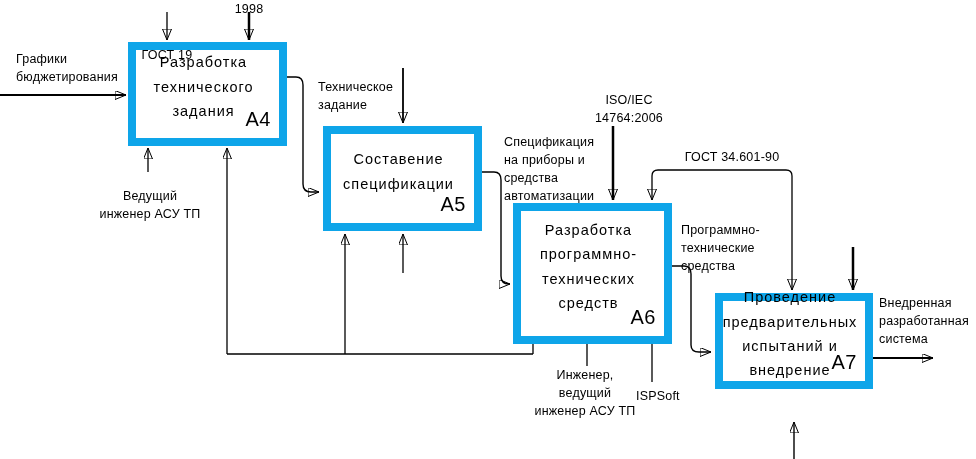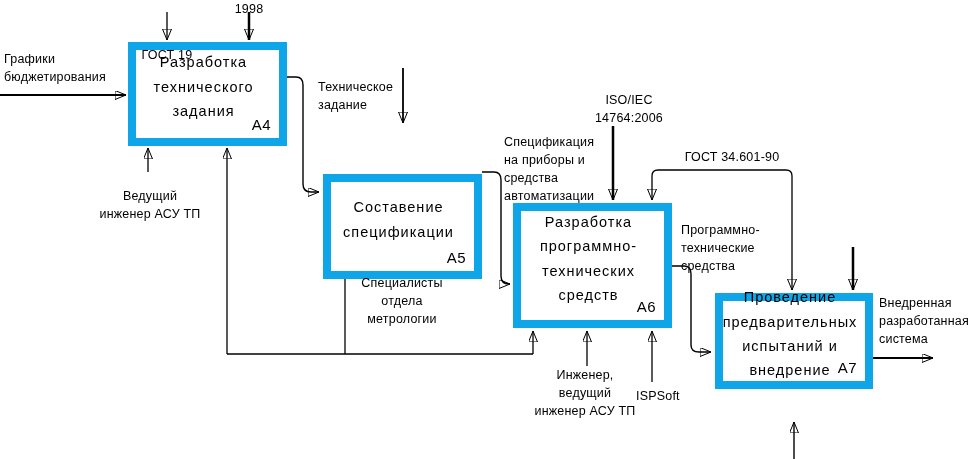--- a/index.html
+++ b/index.html
@@ -8,21 +8,21 @@
     font-family:"Liberation Sans",sans-serif;color:#000;overflow:hidden;
   }
   #arrows{position:absolute;left:0;top:0;width:976px;height:459px;z-index:1;}
   .box{
     position:absolute;border:8px solid #0ea5e9;background:#fff;z-index:2;
     display:flex;align-items:center;justify-content:center;text-align:center;
     font-size:14.5px;letter-spacing:1px;line-height:1.68;
     padding:2px 13px 16px 5px;box-sizing:border-box;
   }
   .box .code{
-    position:absolute;right:8px;bottom:1px;font-size:15px;letter-spacing:.5px;
+    position:absolute;right:8px;bottom:1px;font-size:20px;letter-spacing:.5px;
   }
   .lbl{
     position:absolute;z-index:3;font-size:12.5px;line-height:1.44;
     letter-spacing:.2px;white-space:pre-line;
   }
   .c{text-align:center;}
   .l{text-align:left;}
   path{fill:none;stroke:#000;}
 </style>
 </head>
@@ -68,44 +68,41 @@
 
     <path d="M794,459 V422" stroke-width="1.4" marker-end="url(#ah)"></path>
 
     <path d="M873,358 H933" stroke-width="2" marker-end="url(#ah)"></path>
   </svg>
 
   <div class="box" style="left:128px;top:42px;width:159px;height:104px;">
     <span>Разработка технического задания</span>
     <span class="code">А4</span>
   </div>
-  <div class="box" style="left:323px;top:126px;width:159px;height:105px;margin-top:48px;">
+  <div class="box" style="left:323px;top:126px;width:159px;height:105px;">
     <span>Составение спецификации</span>
     <span class="code">А5</span>
   </div>
-  <div class="box" style="left:513px;top:203px;width:159px;height:125px;">
+  <div class="box" style="left:513px;top:203px;width:159px;height:141px;">
     <span>Разработка программно-технических средств</span>
     <span class="code">А6</span>
   </div>
   <div class="box" style="left:715px;top:293px;width:158px;height:96px;">
     <span>Проведение предварительных испытаний и внедрение</span>
     <span class="code">А7</span>
   </div>
 
   <div class="lbl c" style="left:130px;top:0px;width:74px;margin-top:46px;">ГОСТ 19</div>
   <div class="lbl c" style="left:222px;top:0px;width:54px;">1998</div>
-  <div class="lbl l" style="left:4px;top:50px;width:130px;">Графики
+  <div class="lbl l" style="left:16px;top:50px;width:130px;">Графики
 бюджетирования</div>
   <div class="lbl c" style="left:85px;top:187px;width:130px;">Ведущий
 инженер АСУ ТП</div>
   <div class="lbl l" style="left:318px;top:78px;width:100px;">Техническое
 задание</div>
-  <div class="lbl c" style="left:347px;top:274px;width:110px;">Специалисты
-отдела
-метрологии</div>
   <div class="lbl l" style="left:504px;top:133px;width:115px;">Спецификация
 на приборы и
 средства
 автоматизации</div>
   <div class="lbl c" style="left:579px;top:91px;width:100px;">ISO/IEC
 14764:2006</div>
   <div class="lbl c" style="left:672px;top:148px;width:120px;text-align:center;">ГОСТ 34.601-90</div>
   <div class="lbl l" style="left:681px;top:221px;width:105px;">Программно-
 технические
 средства</div>

